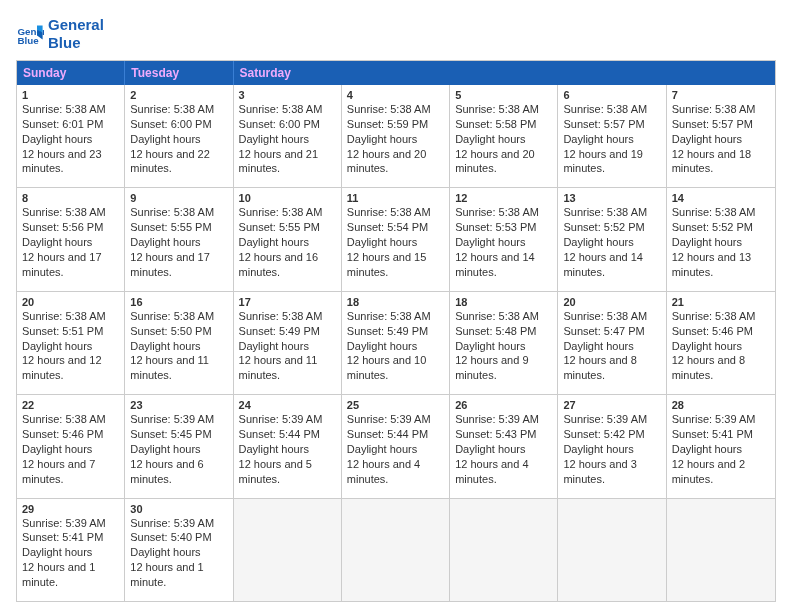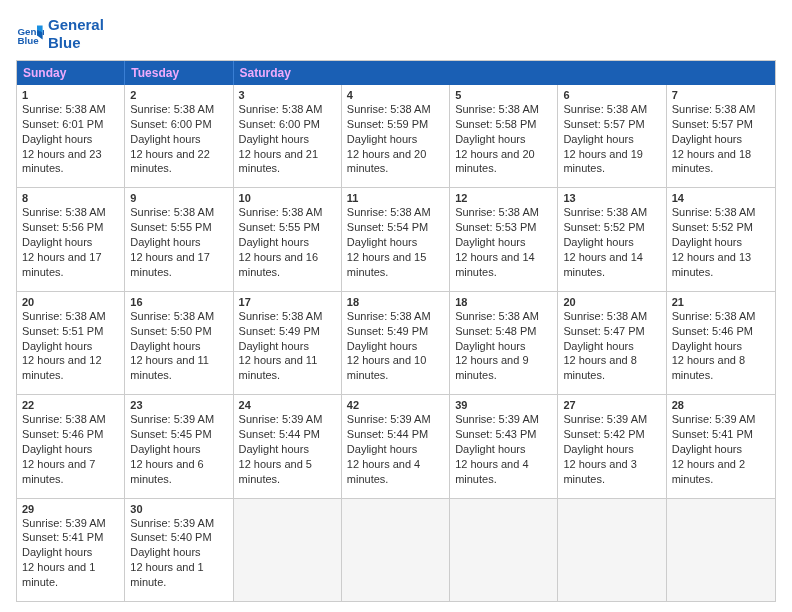--- a/index.html
+++ b/index.html
@@ -227,25 +227,25 @@
       </div>
           <div class="cal-cell">
         <span class="day-num">23</span>
         <span class="cell-text">Sunrise: 5:39 AM<br>Sunset: 5:45 PM<br>Daylight hours<br>12 hours and 6 minutes.</span>
       </div>
           <div class="cal-cell">
         <span class="day-num">24</span>
         <span class="cell-text">Sunrise: 5:39 AM<br>Sunset: 5:44 PM<br>Daylight hours<br>12 hours and 5 minutes.</span>
       </div>
           <div class="cal-cell">
-        <span class="day-num">42</span>
+        <span class="day-num">25</span>
         <span class="cell-text">Sunrise: 5:39 AM<br>Sunset: 5:44 PM<br>Daylight hours<br>12 hours and 4 minutes.</span>
       </div>
           <div class="cal-cell">
-        <span class="day-num">39</span>
+        <span class="day-num">26</span>
         <span class="cell-text">Sunrise: 5:39 AM<br>Sunset: 5:43 PM<br>Daylight hours<br>12 hours and 4 minutes.</span>
       </div>
           <div class="cal-cell">
         <span class="day-num">27</span>
         <span class="cell-text">Sunrise: 5:39 AM<br>Sunset: 5:42 PM<br>Daylight hours<br>12 hours and 3 minutes.</span>
       </div>
           <div class="cal-cell">
         <span class="day-num">28</span>
         <span class="cell-text">Sunrise: 5:39 AM<br>Sunset: 5:41 PM<br>Daylight hours<br>12 hours and 2 minutes.</span>
       </div>

